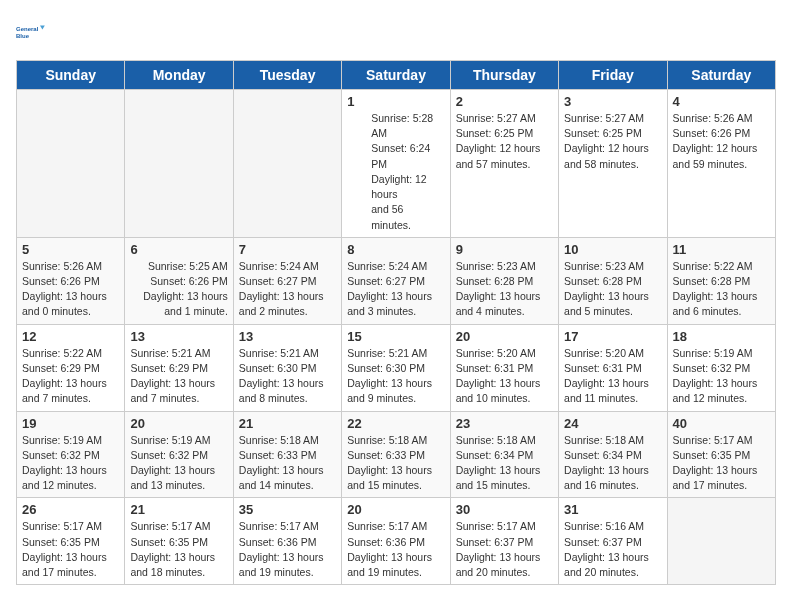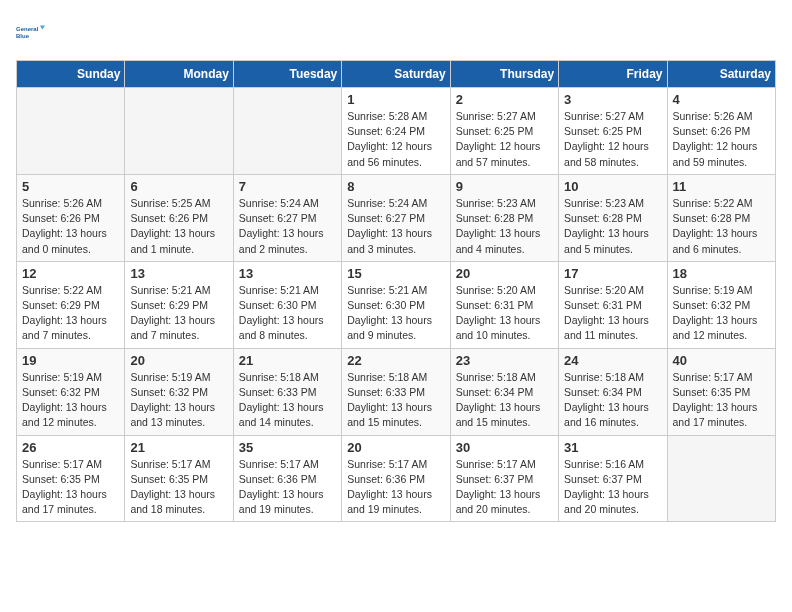--- a/index.html
+++ b/index.html
@@ -37,24 +37,24 @@
       font-size: 15px;
       color: #555;
     }
     table {
       width: 100%;
       border-collapse: collapse;
     }
     th {
       background: #1a5fa8;
       color: #fff;
-      font-size: 12px;
+      font-size: 14px;
       font-weight: bold;
       padding: 6px 4px;
-      text-align: right;
+      text-align: center;
       border: 1px solid #ccc;
     }
     td {
       vertical-align: top;
       border: 1px solid #ccc;
       padding: 4px 5px;
       width: calc(100% / 7);
       min-height: 80px;
       font-size: 11px;
       color: #333;
@@ -109,21 +109,21 @@
         <th>Saturday</th>
       </tr>
   </thead>
   <tbody id="calendar-body">
   <tr>
         <td class="empty"></td>
         <td class="empty"></td>
         <td class="empty"></td>
         <td>
           <div class="day-number">1</div>
-          <div class="day-info" style="white-space: pre-line;">Sunrise: 5:28 AM
+          <div class="day-info" style="white-space: pre-line; margin-left: 24px;">Sunrise: 5:28 AM
 Sunset: 6:24 PM
 Daylight: 12 hours
 and 56 minutes.</div>
         </td>
         <td>
           <div class="day-number">2</div>
           <div class="day-info" style="white-space: pre-line;">Sunrise: 5:27 AM
 Sunset: 6:25 PM
 Daylight: 12 hours
 and 57 minutes.</div>
@@ -146,21 +146,21 @@
       <tr>
         <td>
           <div class="day-number">5</div>
           <div class="day-info" style="white-space: pre-line;">Sunrise: 5:26 AM
 Sunset: 6:26 PM
 Daylight: 13 hours
 and 0 minutes.</div>
         </td>
         <td>
           <div class="day-number">6</div>
-          <div class="day-info" style="white-space: pre-line;">Sunrise: 5:25 AM
+          <div class="day-info" style="white-space: pre-line; text-align: right;">Sunrise: 5:25 AM
 Sunset: 6:26 PM
 Daylight: 13 hours
 and 1 minute.</div>
         </td>
         <td>
           <div class="day-number">7</div>
           <div class="day-info" style="white-space: pre-line;">Sunrise: 5:24 AM
 Sunset: 6:27 PM
 Daylight: 13 hours
 and 2 minutes.</div>

